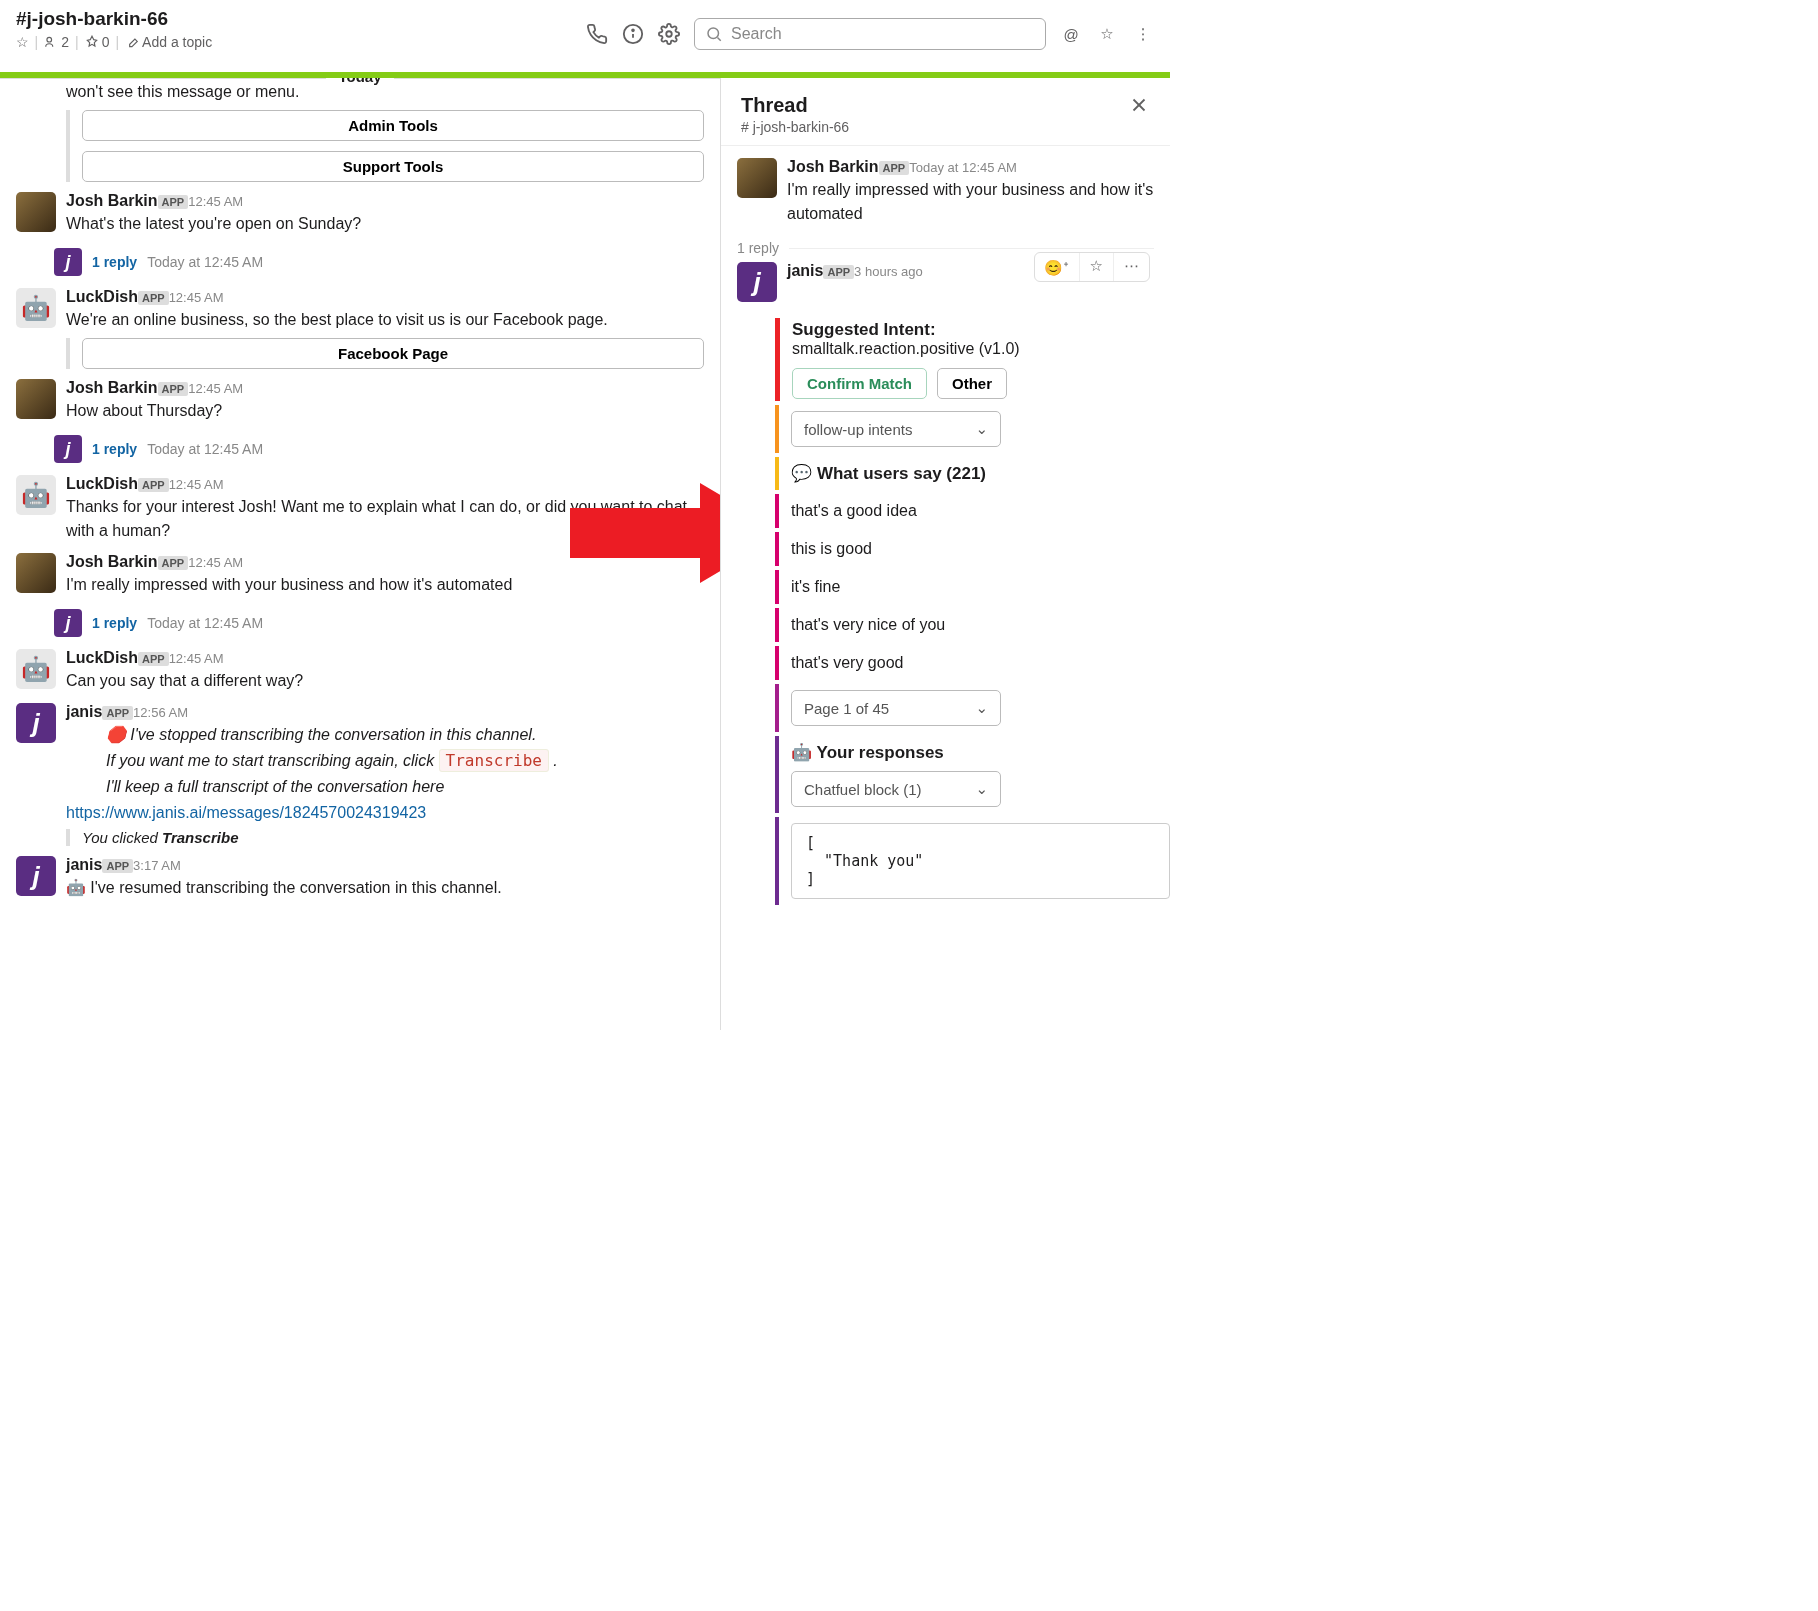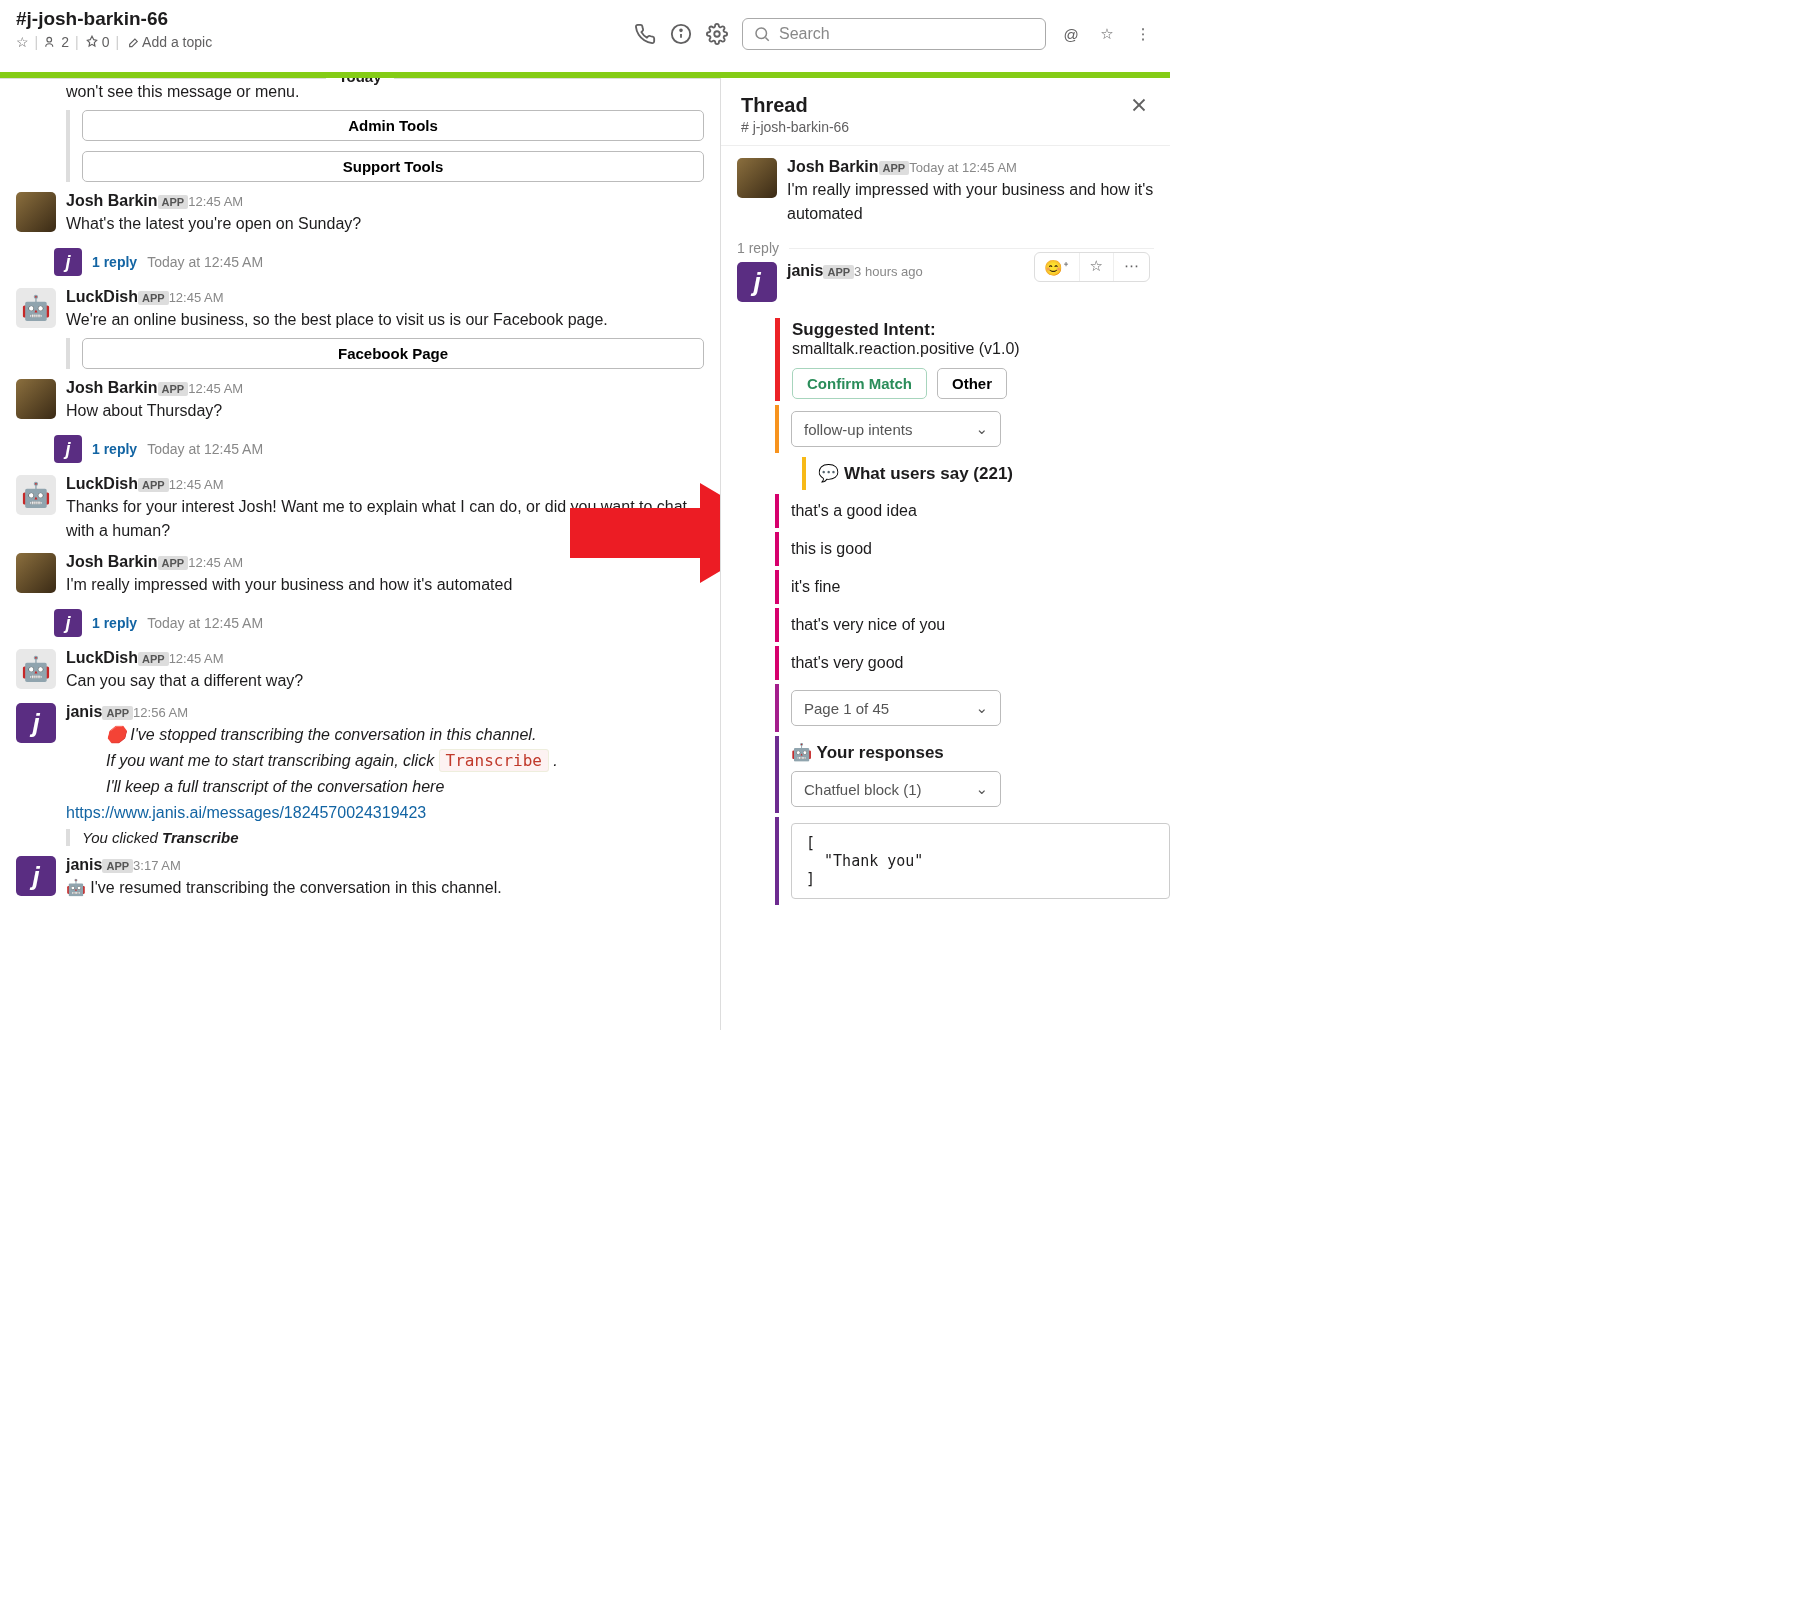--- a/index.html
+++ b/index.html
@@ -7,21 +7,21 @@
 
 
 .header { display: flex; align-items: flex-start; padding: 8px 16px 0 16px; border-bottom: 6px solid #84cc16; height: 78px; }
 .header-left { flex: 1; }
 .channel-name { font-weight: 900; font-size: 19px; }
 .channel-meta { display: flex; align-items: center; gap: 6px; color: #616061; font-size: 14px; margin-top: 4px; }
 .channel-meta .sep { color: #ccc; }
 .meta-item { display: inline-flex; align-items: center; gap: 3px; }
 .header-right { display: flex; align-items: center; gap: 14px; margin-top: 10px; }
 .header-icon { width: 22px; height: 22px; color: #616061; cursor: pointer; display:flex; align-items:center; justify-content:center;}
-.search-box { display: flex; align-items: center; border: 1px solid #aaa; border-radius: 6px; padding: 6px 10px; width: 304px; color: #888; font-size: 16px; }
+.search-box { display: flex; align-items: center; border: 1px solid #aaa; border-radius: 6px; padding: 6px 10px; width: 352px; color: #888; font-size: 16px; }
 .search-box svg { margin-right: 8px; }
 
 
 .main { display: flex; height: calc(100% - 78px); }
 .channel-pane { width: 720px; overflow-y: hidden; position: relative; }
 .thread-pane { flex: 1; border-left: 1px solid #ddd; background: #fff; display: flex; flex-direction: column; }
 
 
 .date-divider { position: relative; text-align: center; margin: 0; height: 0;}
 .date-divider .line { border-top: 1px solid #ddd; position: absolute; left: 0; right: 0; top: 0; }
@@ -364,21 +364,21 @@
           </div>
         </div>
 
         <div class="intent-bar orange" style="padding:6px 0 6px 12px;">
           <div class="select-like">
             <span>follow-up intents</span>
             <span>⌄</span>
           </div>
         </div>
 
-        <div class="intent-bar yellow" style="padding:6px 0 6px 12px;margin-left:27px;">
+        <div class="intent-bar yellow" style="padding:6px 0 6px 12px;">
           <div class="section-label">💬 What users say (221)</div>
         </div>
 
         <div class="intent-bar pink" style="padding:4px 0 4px 12px;">
             <div class="phrase">that's a good idea</div>
           </div>
         <div class="intent-bar pink" style="padding:4px 0 4px 12px;">
             <div class="phrase">this is good</div>
           </div>
         <div class="intent-bar pink" style="padding:4px 0 4px 12px;">

